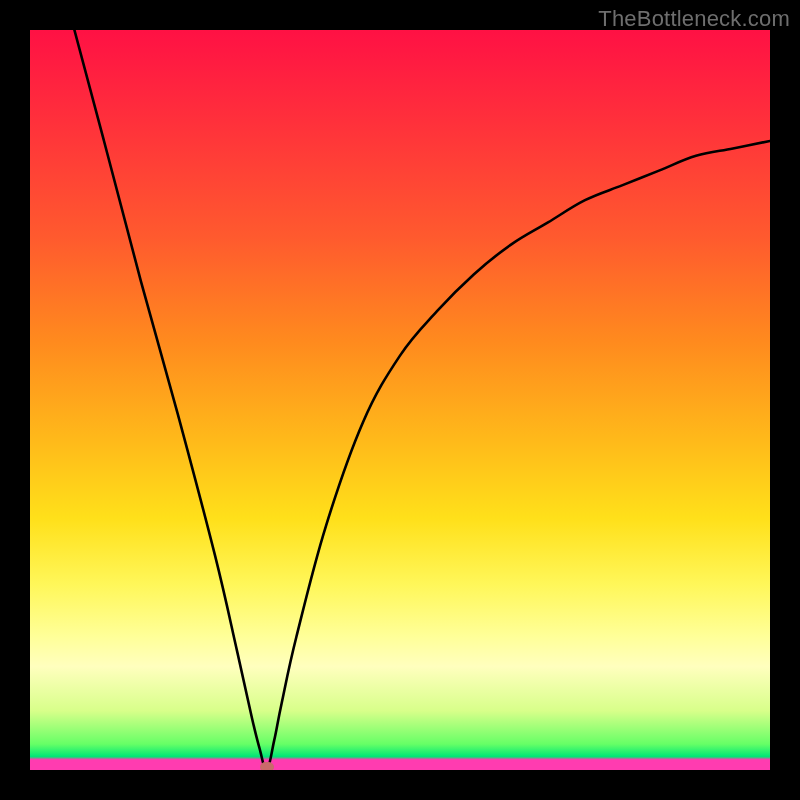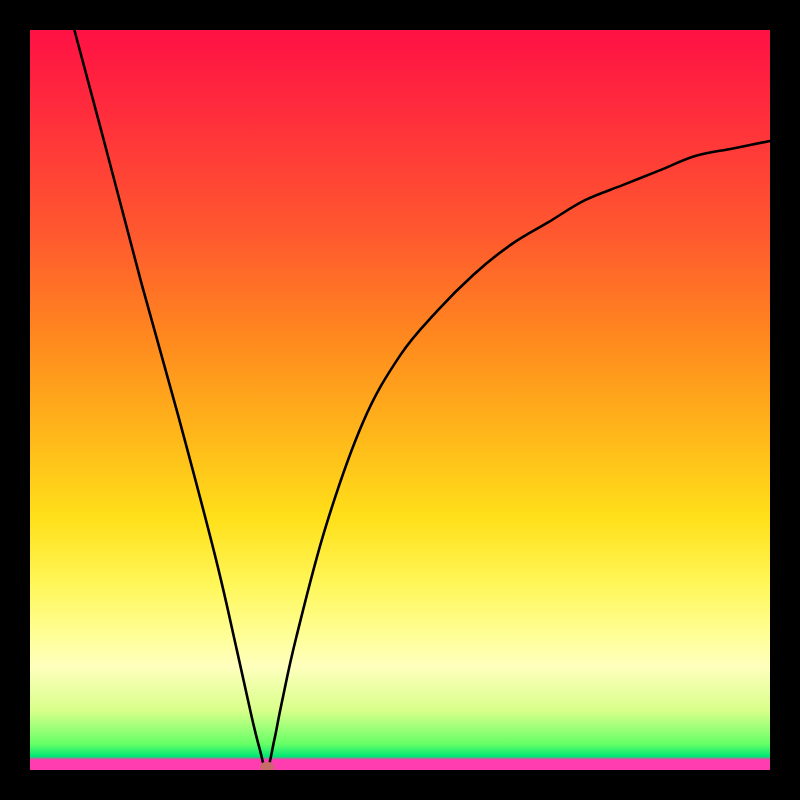--- a/index.html
+++ b/index.html
@@ -74,20 +74,21 @@
     font-size: 22px;
     color: #6e6e6e;
     letter-spacing: 0.2px;
   }
 </style>
 </head>
 <body>
 
 <div class="frame">
 
+  <div class="attribution">TheBottleneck.com</div>
 
   <div class="plot-area">
     <div class="gradient-bg"></div>
 
     <svg class="curve-svg" viewBox="0 0 740 740" preserveAspectRatio="none">
       <path id="curve-path" d="M 44.4 0.0 C 49.7 20.0, 62.0 65.7, 74.0 111.0 C 86.0 156.3, 97.7 202.3, 111.0 251.6 C 124.3 300.9, 134.7 335.5, 148.0 384.8 C 161.3 434.1, 174.3 482.8, 185.0 525.4 C 195.7 568.0, 200.5 592.3, 207.2 621.6 C 213.9 650.9, 218.0 670.9, 222.0 688.2 C 226.0 705.5, 226.7 708.5, 229.4 717.8 C 232.1 727.1, 234.1 741.3, 236.8 740.0 C 239.5 738.7, 241.5 722.4, 244.2 710.4 C 246.9 698.4, 247.6 692.0, 251.6 673.4 C 255.6 654.8, 258.4 638.8, 266.4 606.8 C 274.4 574.8, 284.0 534.4, 296.0 495.8 C 308.0 457.2, 319.7 422.8, 333.0 392.2 C 346.3 361.6, 356.7 345.6, 370.0 325.6 C 383.3 305.6, 393.7 295.9, 407.0 281.2 C 420.3 266.5, 430.7 256.2, 444.0 244.2 C 457.3 232.2, 467.7 223.9, 481.0 214.6 C 494.3 205.3, 504.7 200.4, 518.0 192.4 C 531.3 184.4, 541.7 176.9, 555.0 170.2 C 568.3 163.5, 578.7 160.7, 592.0 155.4 C 605.3 150.1, 615.7 145.9, 629.0 140.6 C 642.3 135.3, 652.7 129.8, 666.0 125.8 C 679.3 121.8, 689.7 121.1, 703.0 118.4 C 716.3 115.7, 733.3 112.3, 740.0 111.0" fill="none" stroke="#000" stroke-width="2.6" stroke-linecap="round" stroke-linejoin="round"></path>
     </svg>
 
     <div id="marker" class="marker-dot" style="left: 236.8px; top: 737px; background: rgb(201, 106, 106);"></div>
   </div>

